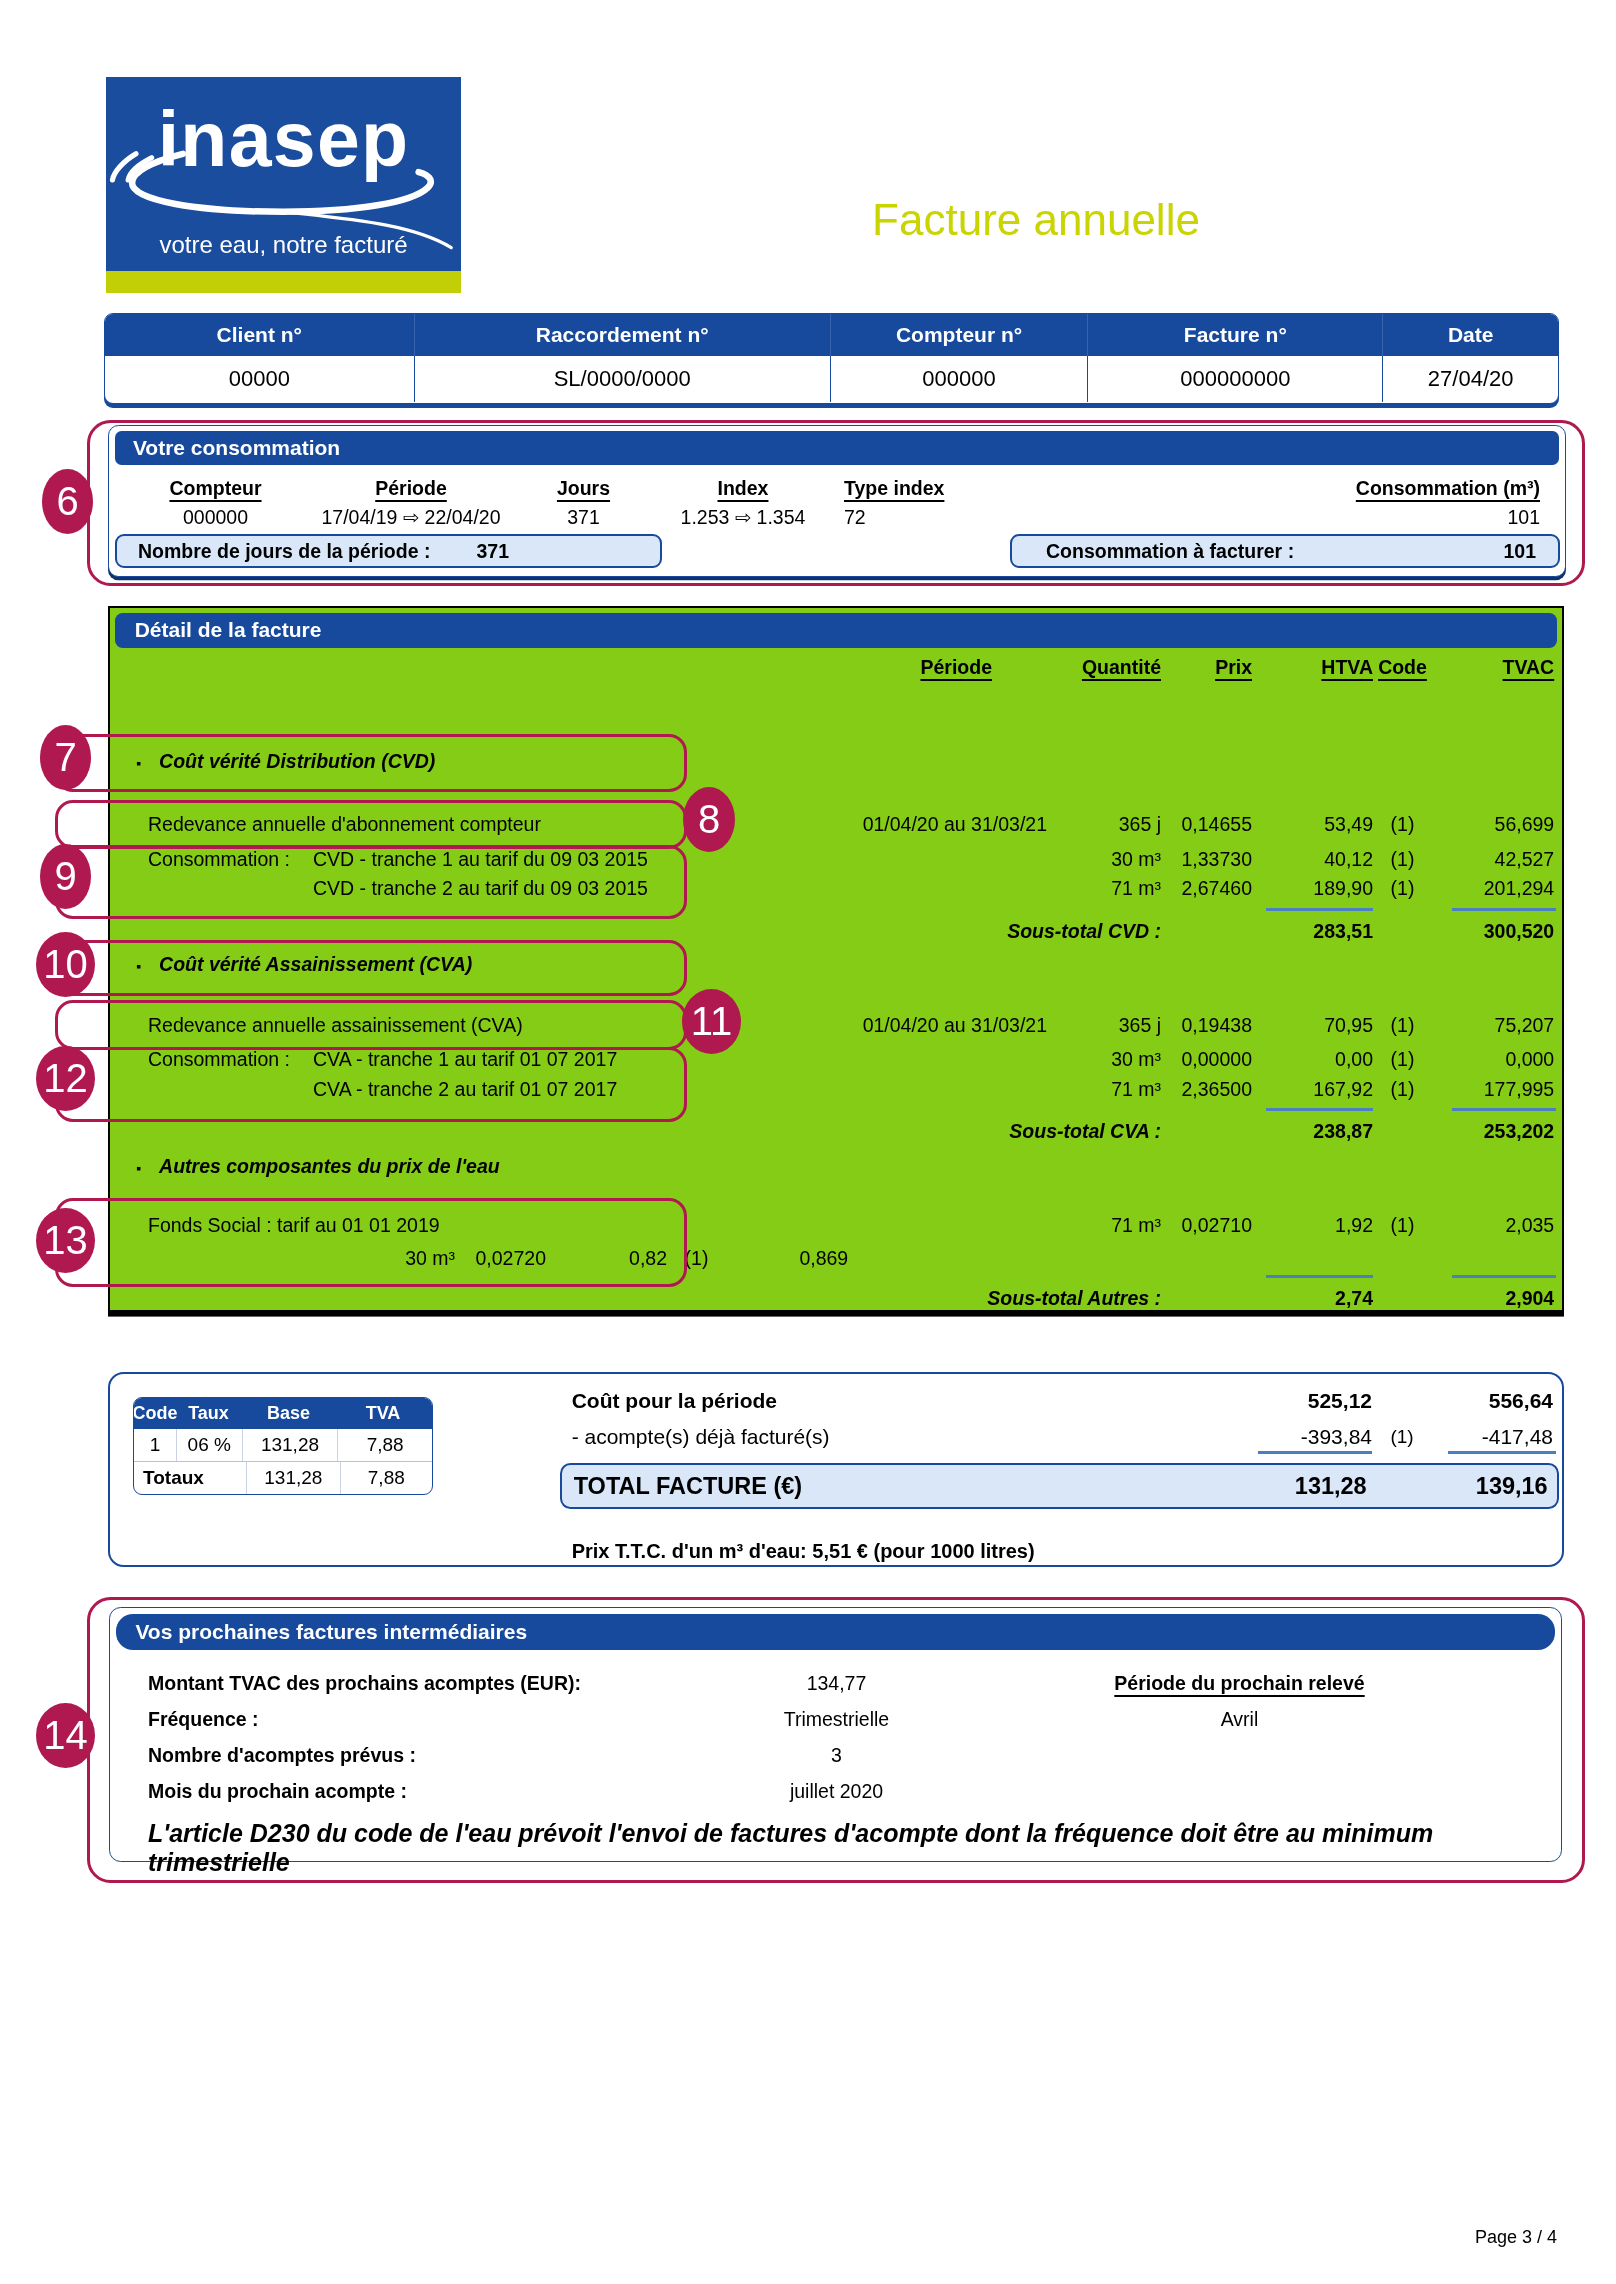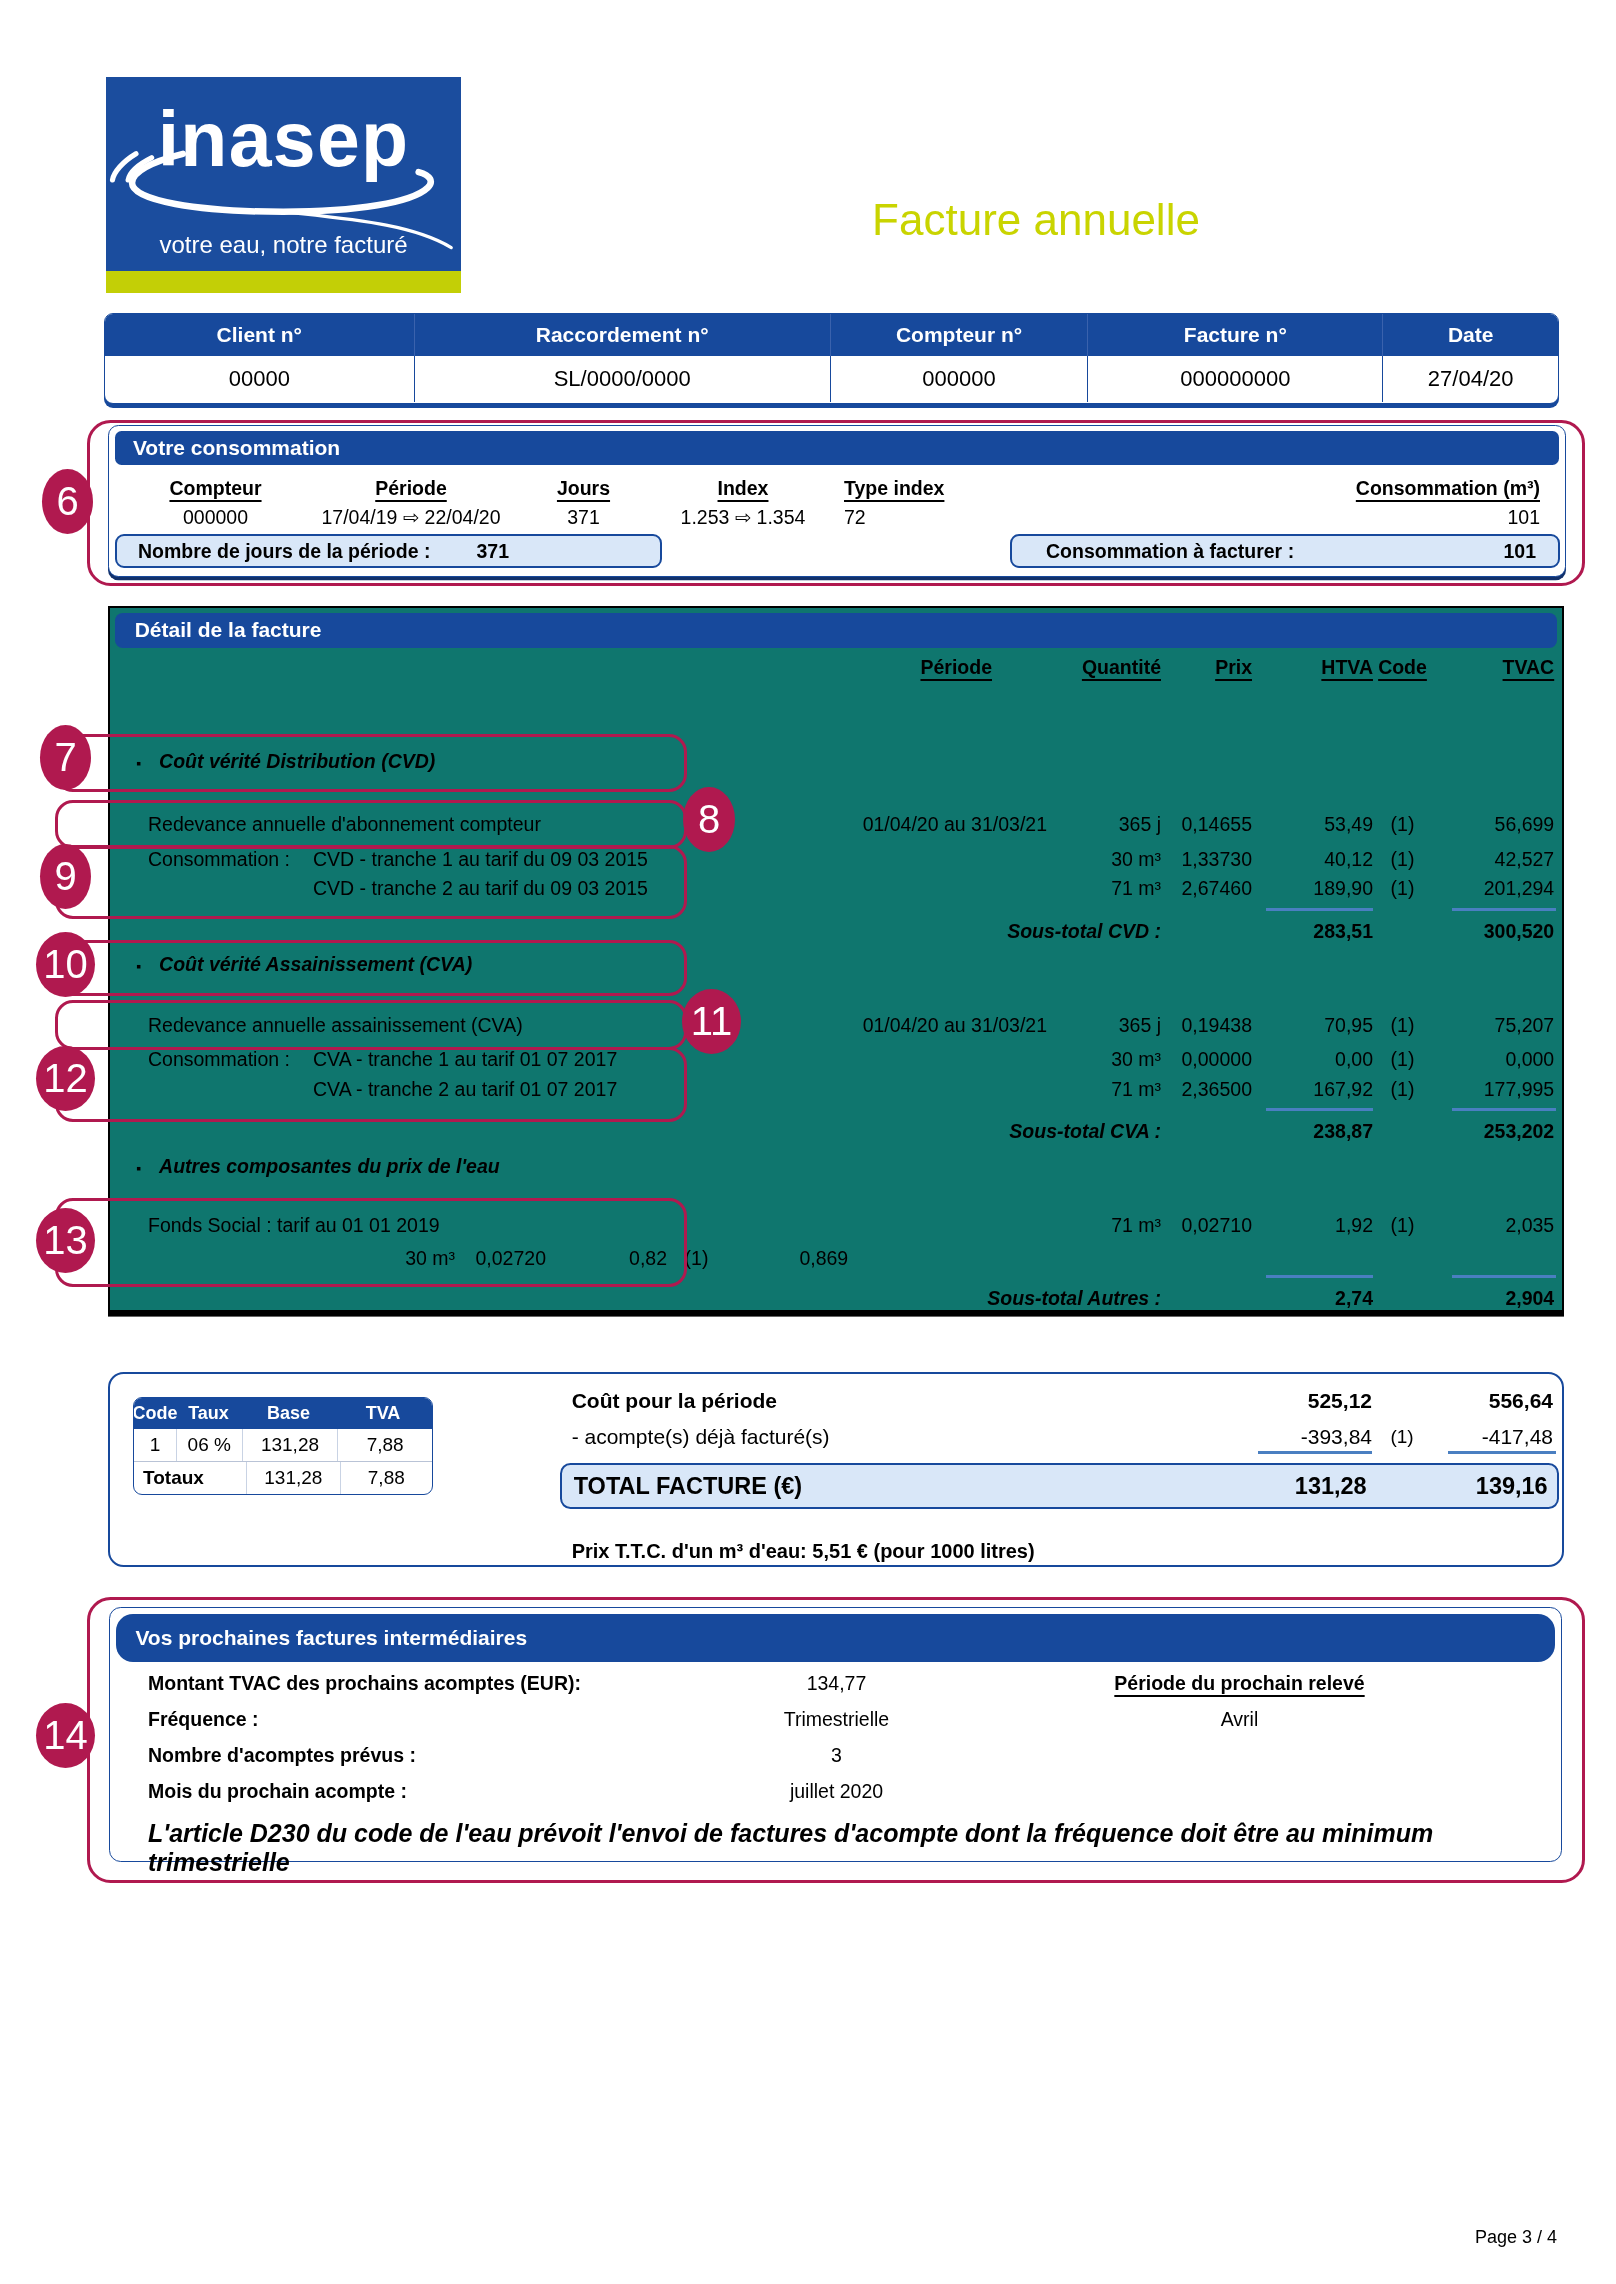--- a/index.html
+++ b/index.html
@@ -48,21 +48,21 @@
   .k3{width:202px;text-align:center;} .k4{width:189px;text-align:left;} .kf{flex:1;} .k5{width:215px;text-align:right;}
   .badge{position:absolute;height:34px;background:#d9e7f8;border:2px solid #17499c;border-radius:9px;
          display:flex;align-items:center;font-size:19.5px;font-weight:bold;box-sizing:border-box;}
   .badge-left{left:5.9px;top:108px;width:547px;padding-left:21px;}
   .badge-left .bval{margin-left:46px;}
   .badge-right{left:901px;top:108px;width:550px;padding-left:34px;}
   .badge-right .bval{margin-left:auto;padding-right:22px;}
 
   
   .detail-box{left:108px;top:606px;width:1456px;height:706px;border:2px solid #000;
-              box-shadow:0 4.6px 0 #000;background:#0f766e;box-sizing:border-box;}
+              box-shadow:0 4.6px 0 #000;background:#84cc16;box-sizing:border-box;}
   .detail-bar{position:absolute;left:5.2px;top:4.6px;right:5.2px;height:35px;background:#17499c;border-radius:7.8px;
               color:#fff;font-weight:bold;font-size:21px;display:flex;align-items:center;padding-left:19.5px;box-sizing:border-box;}
   .drow{position:absolute;left:0;right:0;display:flex;height:30px;line-height:30px;font-size:19.5px;}
   .c-desc{flex:1;padding-left:38px;position:relative;white-space:nowrap;}
   .c-desc .part2{position:absolute;left:203px;top:0;}
   .c-per{width:231px;text-align:right;white-space:nowrap;}
   .c-qty{width:114px;text-align:right;}
   .c-prix{width:91px;text-align:right;}
   .c-htva{width:121px;text-align:right;}
   .c-code{width:59px;text-align:center;}
@@ -103,21 +103,21 @@
   .s-v1{width:130px;text-align:right;}
   .s-gap{width:60px;text-align:center;font-size:19px;}
   .s-v2{width:130px;text-align:right;padding-right:9px;box-sizing:border-box;}
   .sum-rules{position:absolute;left:0;right:0;top:77px;display:flex;height:2.6px;}
   .total-box{position:absolute;left:0px;top:89px;right:3.3px;height:46px;background:#d9e7f8;border:2px solid #17499c;
              border-radius:10.4px;display:flex;align-items:center;font-size:23.5px;font-weight:bold;box-sizing:border-box;}
   .price-note{position:absolute;left:11.7px;top:166px;font-size:20px;font-weight:bold;}
 
   
   .next-box{left:109px;top:1607px;width:1453px;height:255px;border:1.3px solid #17499c;border-radius:11.7px;background:#fff;box-sizing:border-box;}
-  .next-bar{position:absolute;left:5.9px;top:5.9px;right:5.9px;height:48px;background:#17499c;border-radius:17px;
+  .next-bar{position:absolute;left:5.9px;top:5.9px;right:5.9px;height:36px;background:#17499c;border-radius:17px;
             color:#fff;font-weight:bold;font-size:21px;display:flex;align-items:center;padding-left:19.5px;box-sizing:border-box;}
   .nrow{position:absolute;left:0;right:0;height:30px;line-height:30px;font-size:19.5px;}
   .n-label{position:absolute;left:38px;font-weight:bold;white-space:nowrap;}
   .n-val{position:absolute;left:619px;width:215px;text-align:center;}
   .n-right{position:absolute;left:934px;width:391px;text-align:center;}
   .n-right.head{font-weight:bold;text-decoration:underline;text-decoration-thickness:2px;text-underline-offset:4.6px;}
   .next-note{position:absolute;left:38px;top:211px;font-style:italic;font-size:25px;font-weight:bold;}
 
   .footer{left:0;top:2227px;width:1557px;text-align:right;font-size:18px;}
 </style>

